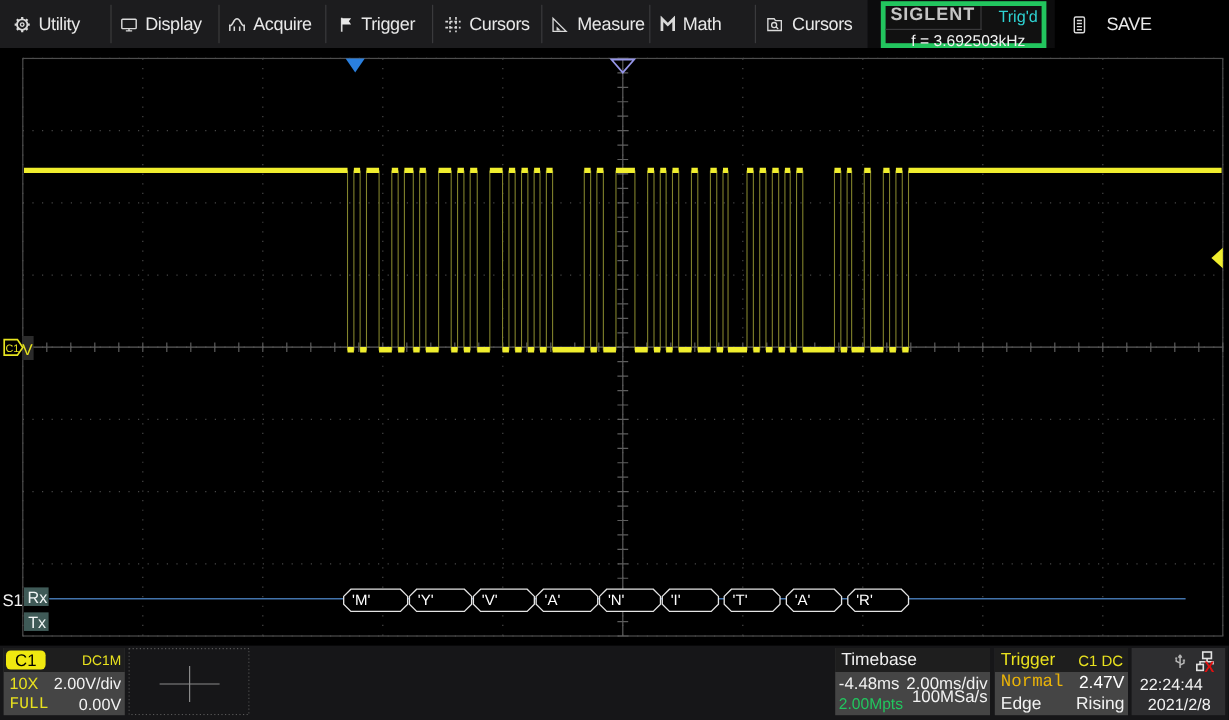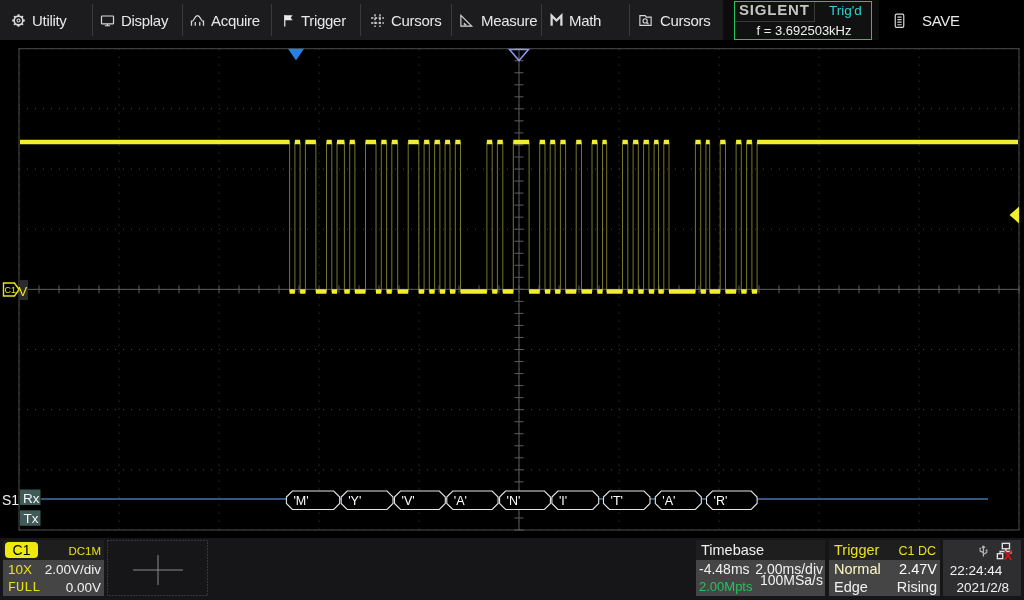--- a/index.html
+++ b/index.html
@@ -1,20 +1,20 @@
 <!DOCTYPE html>
 <html><head><meta charset="utf-8">
 <style>
 html,body{margin:0;padding:0;width:1024px;height:600px;background:#000;overflow:hidden;
 font-family:"Liberation Sans",sans-serif;}
 #topbar{position:absolute;left:0;top:0;width:836px;height:40px;background:#1c1c1e;}
 .mt{position:absolute;top:12px;font-size:15px;color:#e8e8e8;letter-spacing:-0.3px;}
 .vdiv{position:absolute;top:4px;height:32px;width:1px;background:#3a3a3c;}
 #siglentbox{position:absolute;left:734px;top:1px;width:138px;height:39px;
-border:1px solid #22c55e;box-sizing:border-box;background:#111;}
+border:4px solid #22c55e;box-sizing:border-box;background:#111;}
 #siglentbox .h{position:absolute;left:0;top:0;width:79px;height:19px;border-right:1px solid #3a3a3c;
 border-bottom:1px solid #3a3a3c;}
 #bottombar{position:absolute;left:0;top:538px;width:1024px;height:62px;background:#161618;}
 .panel{position:absolute;box-sizing:border-box;}
 svg text{font-family:"Liberation Sans",sans-serif;}
 </style></head>
 <body>
 <div id="topbar">
 <svg style="position:absolute;left:10.5px;top:13px" width="15" height="15" viewBox="0 0 20 20">
       <g stroke="#d9d9d9" fill="none">
@@ -180,21 +180,21 @@
    <div style="position:absolute;left:5px;top:2px;font-size:14.5px;color:#f0f0f0;">Timebase</div>
    <div style="position:absolute;left:3px;top:21px;font-size:14px;color:#f2f2f2;">-4.48ms</div>
    <div style="position:absolute;right:2px;top:21px;font-size:14px;color:#f2f2f2;">2.00ms/div</div>
    <div style="position:absolute;left:3px;top:39px;font-size:13px;color:#22c55e;">2.00Mpts</div>
    <div style="position:absolute;right:2px;top:32px;font-size:14px;color:#f2f2f2;">100MSa/s</div>
  </div>
  <div class="panel" style="left:829px;top:2px;width:111px;height:56px;background:#454545;">
    <div style="position:absolute;left:0;top:0;width:111px;height:19.5px;background:#1e1e1e;"></div>
    <div style="position:absolute;left:5px;top:2px;font-size:14.5px;color:#e8e11e;">Trigger</div>
    <div style="position:absolute;right:4px;top:4px;font-size:12.5px;color:#e8e11e;">C1 DC</div>
-   <div style="position:absolute;left:5px;top:21px;font-size:14.5px;color:#fef9c3;">Normal</div>
+   <div style="position:absolute;left:5px;top:21px;font-size:14.5px;color:#eab308;font-family:Liberation Mono, monospace;">Normal</div>
    <div style="position:absolute;right:3px;top:21px;font-size:14.5px;color:#ffffff;margin-left:24px;">2.47V</div>
    <div style="position:absolute;left:5px;top:39px;font-size:14.5px;color:#f2f2f2;">Edge</div>
    <div style="position:absolute;right:3px;top:39px;font-size:14.5px;color:#f2f2f2;padding-left:16px;">Rising</div>
  </div>
  <div class="panel" style="left:943px;top:2px;width:78px;height:56px;background:#2e2e30;">
    <svg style="position:absolute;left:34px;top:3px" width="16" height="16" viewBox="0 0 20 20">
         <g stroke="#b4b4b4" stroke-width="1.6" fill="none">
           <path d="M8 17V3.5M8 3.5L6.3 6.3M8 3.5L9.7 6.3M8 12l-4-2V8M8 14l4-2v-1.5"></path>
           <circle cx="4" cy="7" r="1.2" fill="#aaa" stroke="none"></circle>
           <rect x="10.8" y="8.2" width="2.4" height="2.4" fill="#aaa" stroke="none"></rect>

